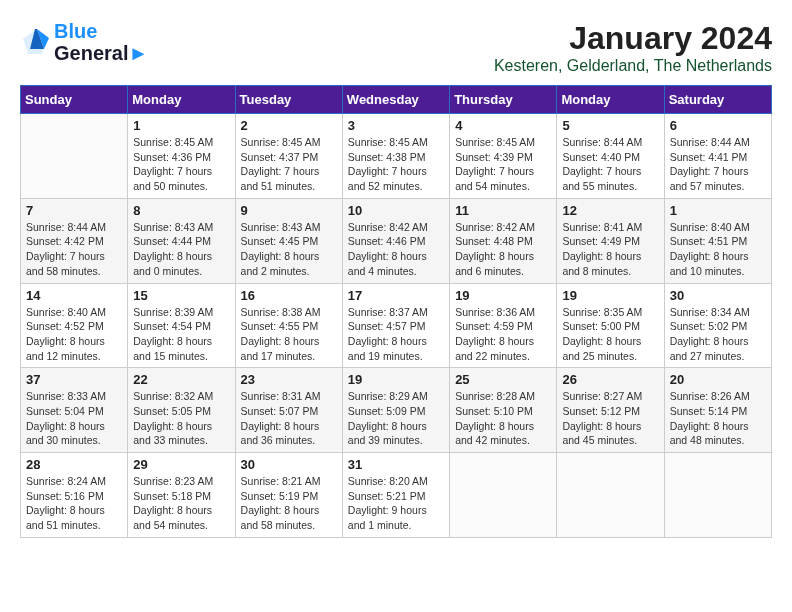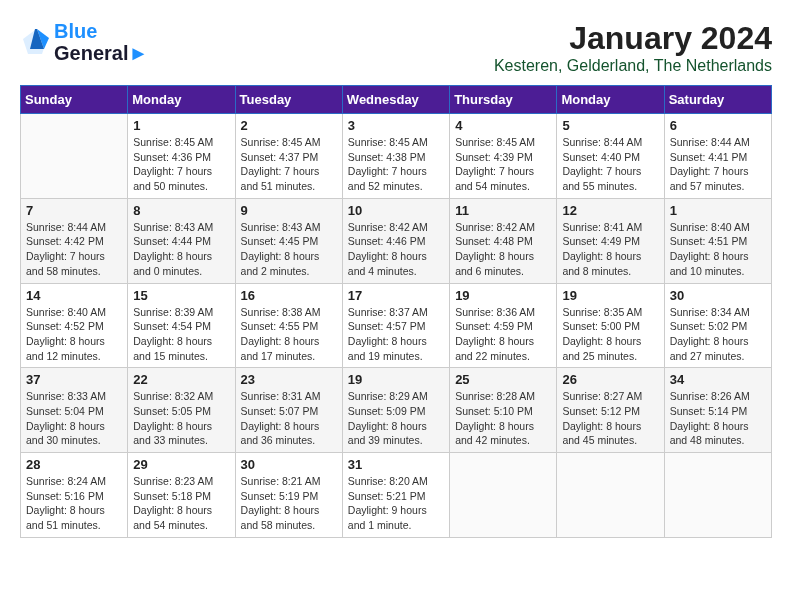--- a/index.html
+++ b/index.html
@@ -270,21 +270,21 @@
             Sunrise: 8:28 AM<br>Sunset: 5:10 PM<br>Daylight: 8 hours and 42 minutes.
           </div>
         </td>
         <td>
           <span class="day-num">26</span>
           <div class="day-info">
             Sunrise: 8:27 AM<br>Sunset: 5:12 PM<br>Daylight: 8 hours and 45 minutes.
           </div>
         </td>
         <td>
-          <span class="day-num">34</span>
+          <span class="day-num">20</span>
           <div class="day-info">
             Sunrise: 8:26 AM<br>Sunset: 5:14 PM<br>Daylight: 8 hours and 48 minutes.
           </div>
         </td>
       </tr>
       <tr>
         <td>
           <span class="day-num">28</span>
           <div class="day-info">
             Sunrise: 8:24 AM<br>Sunset: 5:16 PM<br>Daylight: 8 hours and 51 minutes.

